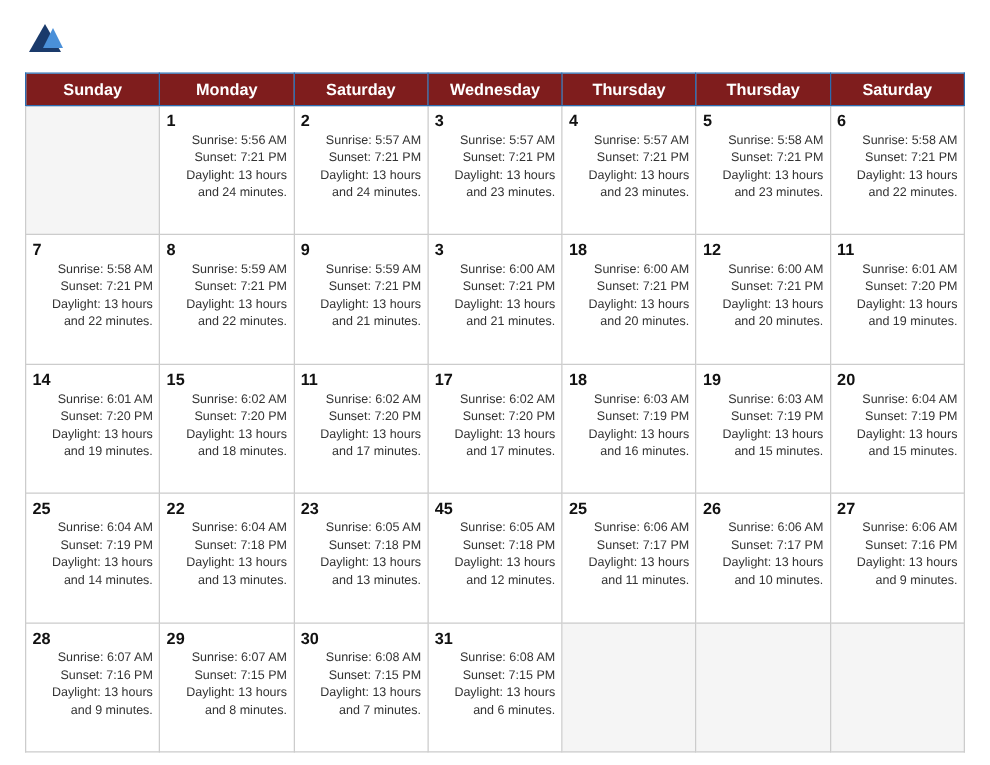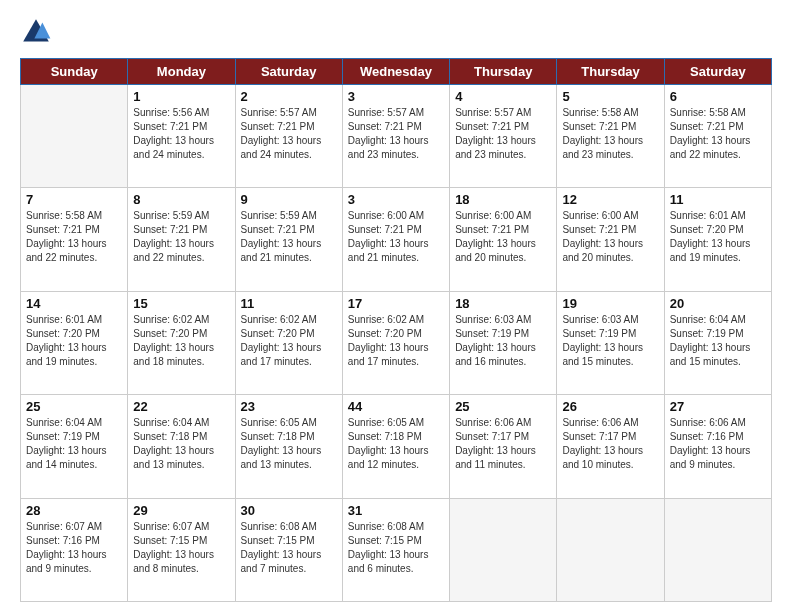--- a/index.html
+++ b/index.html
@@ -82,20 +82,21 @@
     .day-number {
       font-size: 13px;
       font-weight: bold;
       margin-bottom: 2px;
       color: #111;
     }
     .day-info {
       font-size: 10px;
       line-height: 1.4;
       color: #333;
+      text-align: right;
     }
   </style>
 </head>
 <body>
 
 <div class="page">
   <div class="header">
     <div class="logo">
       <svg class="logo-icon" viewBox="0 0 40 40">
         <polygon points="20,4 36,32 4,32" fill="#1a3a6b"></polygon>
@@ -219,21 +220,21 @@
           </td>
           <td>
             <div class="day-number">22</div>
             <div class="day-info">Sunrise: 6:04 AM<br>Sunset: 7:18 PM<br>Daylight: 13 hours and 13 minutes.</div>
           </td>
           <td>
             <div class="day-number">23</div>
             <div class="day-info">Sunrise: 6:05 AM<br>Sunset: 7:18 PM<br>Daylight: 13 hours and 13 minutes.</div>
           </td>
           <td>
-            <div class="day-number">44</div>
+            <div class="day-number">45</div>
             <div class="day-info">Sunrise: 6:05 AM<br>Sunset: 7:18 PM<br>Daylight: 13 hours and 12 minutes.</div>
           </td>
           <td>
             <div class="day-number">25</div>
             <div class="day-info">Sunrise: 6:06 AM<br>Sunset: 7:17 PM<br>Daylight: 13 hours and 11 minutes.</div>
           </td>
           <td>
             <div class="day-number">26</div>
             <div class="day-info">Sunrise: 6:06 AM<br>Sunset: 7:17 PM<br>Daylight: 13 hours and 10 minutes.</div>
           </td>

